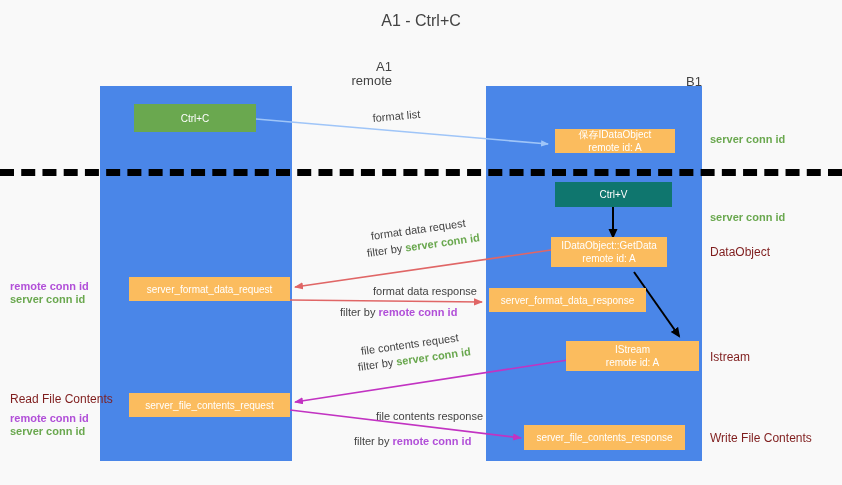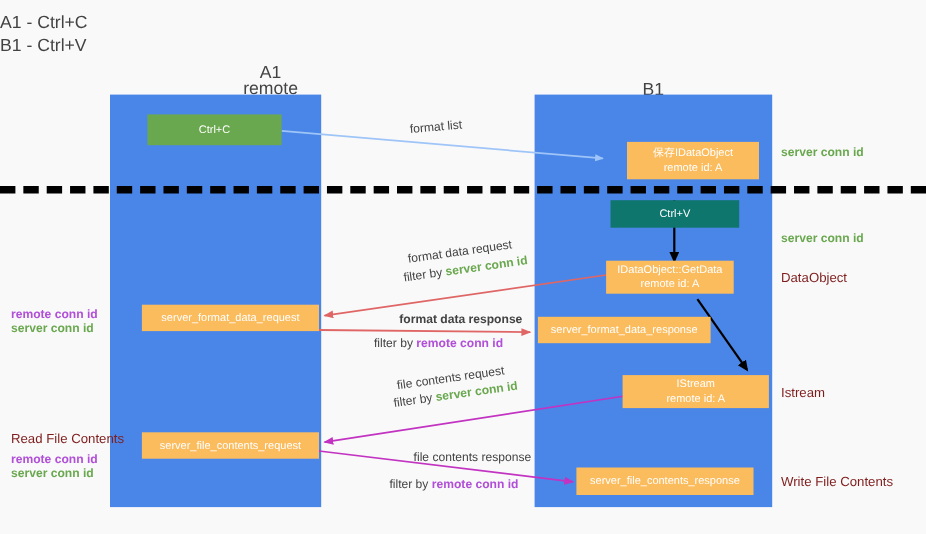--- a/index.html
+++ b/index.html
@@ -9,26 +9,26 @@
     font-family:"Liberation Sans", sans-serif;
     position:relative;
     overflow:hidden;
     color:#434343;
   }
   #stage{position:absolute;left:0;top:0;width:842px;height:485px;}
 
   
   .title{
     position:absolute;left:0;top:10px;width:842px;
-    text-align:left;font-size:16px;line-height:21px;color:#434343;
+    text-align:center;font-size:16px;line-height:21px;color:#434343;
   }
 
   
   .col-head{
-    position:absolute;text-align:center;font-size:16px;line-height:14px;color:#434343;
+    position:absolute;text-align:right;font-size:13px;line-height:14px;color:#434343;
   }
 
   
   .lane{position:absolute;background:#4a86e8;}
 
   
   svg.arrows{position:absolute;left:0;top:0;width:842px;height:485px;overflow:visible;}
 
   
   .node{
@@ -52,21 +52,20 @@
   
   .divider{position:absolute;left:0;height:0;border-top:7px dashed #000000;}
 </style>
 </head>
 <body>
 
 <div id="stage">
 
   <div class="title">
     <div>A1 - Ctrl+C</div>
-    <div>B1 - Ctrl+V</div>
   </div>
 
   <div class="col-head" style="left:100px;top:60px;width:292px;">
     <div>A1</div>
     <div>remote</div>
   </div>
   <div class="col-head" style="left:486px;top:75px;width:216px;">
     <div>B1</div>
     <div>connection</div>
   </div>
@@ -102,21 +101,21 @@
 
     <line x1="568" y1="360" x2="295" y2="402" stroke="#c233c2" stroke-width="1.6" marker-end="url(#ah-magenta)"></line>
 
     <line x1="290" y1="410" x2="521" y2="438" stroke="#c233c2" stroke-width="1.6" marker-end="url(#ah-magenta)"></line>
   </svg>
 
   <div class="node green" style="left:134px;top:104px;width:122px;height:28px;">
     <span>Ctrl+C</span>
   </div>
 
-  <div class="node orange" style="left:570px;top:129px;width:120px;height:34px;">
+  <div class="node orange" style="left:555px;top:129px;width:120px;height:24px;">
     <span>保存IDataObject</span>
     <span>remote id: A</span>
   </div>
 
   <div class="node green2" style="left:555px;top:182px;width:117px;height:25px;">
     <span>Ctrl+V</span>
   </div>
 
   <div class="node orange" style="left:551px;top:237px;width:116px;height:30px;">
     <span>IDataObject::GetData</span>
@@ -144,21 +143,21 @@
     <span>server_file_contents_response</span>
   </div>
 
   <div class="lbl rot" style="left:372px;top:111px;transform:rotate(-5deg);">format list</div>
 
   <div class="lbl rot" style="left:370px;top:229px;transform:rotate(-8deg);">format data request</div>
   <div class="lbl rot" style="left:366px;top:246px;transform:rotate(-8deg);">
     <span>filter by </span><span class="bold-g">server conn id</span>
   </div>
 
-  <div class="lbl" style="left:363px;top:284px;font-weight:bold;">format data response</div>
+  <div class="lbl" style="left:373px;top:284px;">format data response</div>
   <div class="lbl" style="left:340px;top:305px;">
     <span>filter by </span><span class="bold-p">remote conn id</span>
   </div>
 
   <div class="lbl rot" style="left:360px;top:344px;transform:rotate(-8deg);">file contents request</div>
   <div class="lbl rot" style="left:357px;top:360px;transform:rotate(-8deg);">
     <span>filter by </span><span class="bold-g">server conn id</span>
   </div>
 
   <div class="lbl" style="left:376px;top:409px;">file contents response</div>

